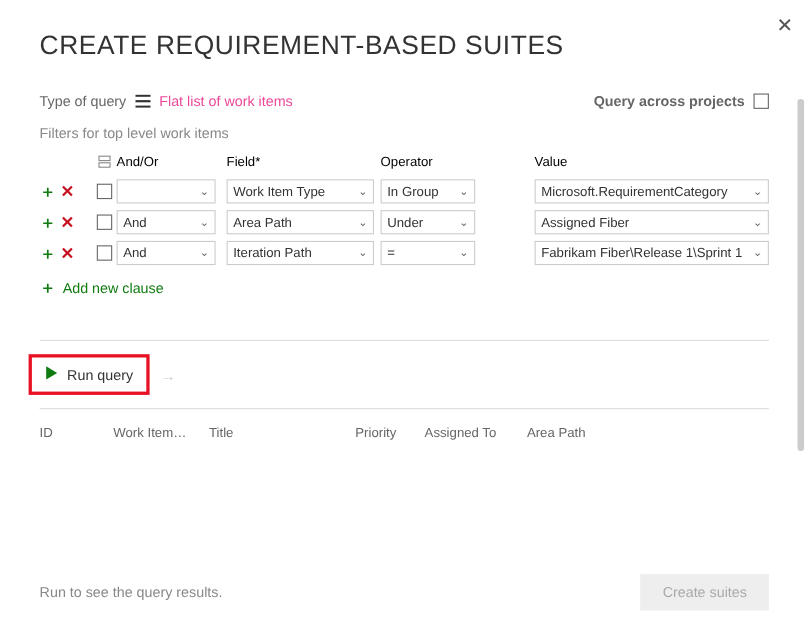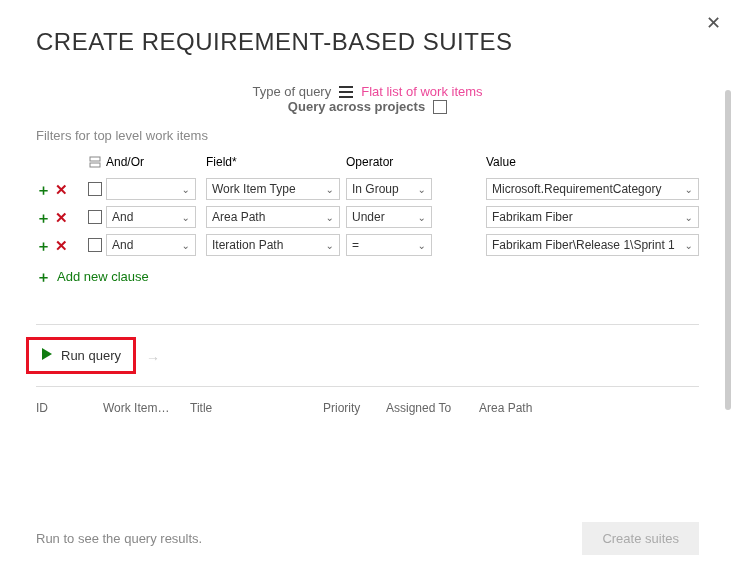--- a/index.html
+++ b/index.html
@@ -10,21 +10,21 @@
       background: #fff;
       width: 735px;
       height: 575px;
       position: relative;
       overflow: hidden;
     }
     .dialog { padding: 28px 36px 20px 36px; height: 100%; position: relative; }
     .close-btn { position: absolute; top: 12px; right: 14px; font-size: 18px; color: #555; cursor: pointer; }
     h1 { font-weight: 300; font-size: 24px; color: #333; letter-spacing: 0.5px; margin-bottom: 28px; }
     .row { display: flex; align-items: center; }
-    .type-row { justify-content: space-between; margin-bottom: 14px; color: #666; flex-direction: column; }
+    .type-row { justify-content: space-between; margin-bottom: 14px; color: #666; }
     .type-left { display: flex; align-items: center; gap: 8px; }
     .type-label { color: #666; }
     .flat-list-icon { display: inline-flex; }
     .flat-list-text { color: #ec4899; }
     .qap { display: flex; align-items: center; gap: 8px; color: #666; font-weight: bold; }
     .checkbox { width: 14px; height: 14px; border: 1px solid #666; display: inline-block; }
     .filters-label { color: #888; margin-bottom: 8px; }
     .filter-table { width: 100%; }
     .header-row { display: flex; align-items: center; color: #000000; font-size: 12px; padding: 4px 0 6px 0; }
     .clause-row { display: flex; align-items: center; padding: 3px 0; }
@@ -153,21 +153,21 @@
         </div>
       </div>
       <div class="col-operator">
         <div class="dropdown" style="width:86px">
           <span>Under</span>
           <span class="chev">⌄</span>
         </div>
       </div>
       <div class="col-value">
         <div class="dropdown" style="width:100%">
-          <span>Fabrikam Fiber</span>
+          <span>Assigned Fiber</span>
           <span class="chev">⌄</span>
         </div>
       </div>
     </div>
 
     <div class="clause-row">
       <div class="col-actions">
         <span class="plus">＋</span>
         <span class="remove">✕</span>
       </div>

